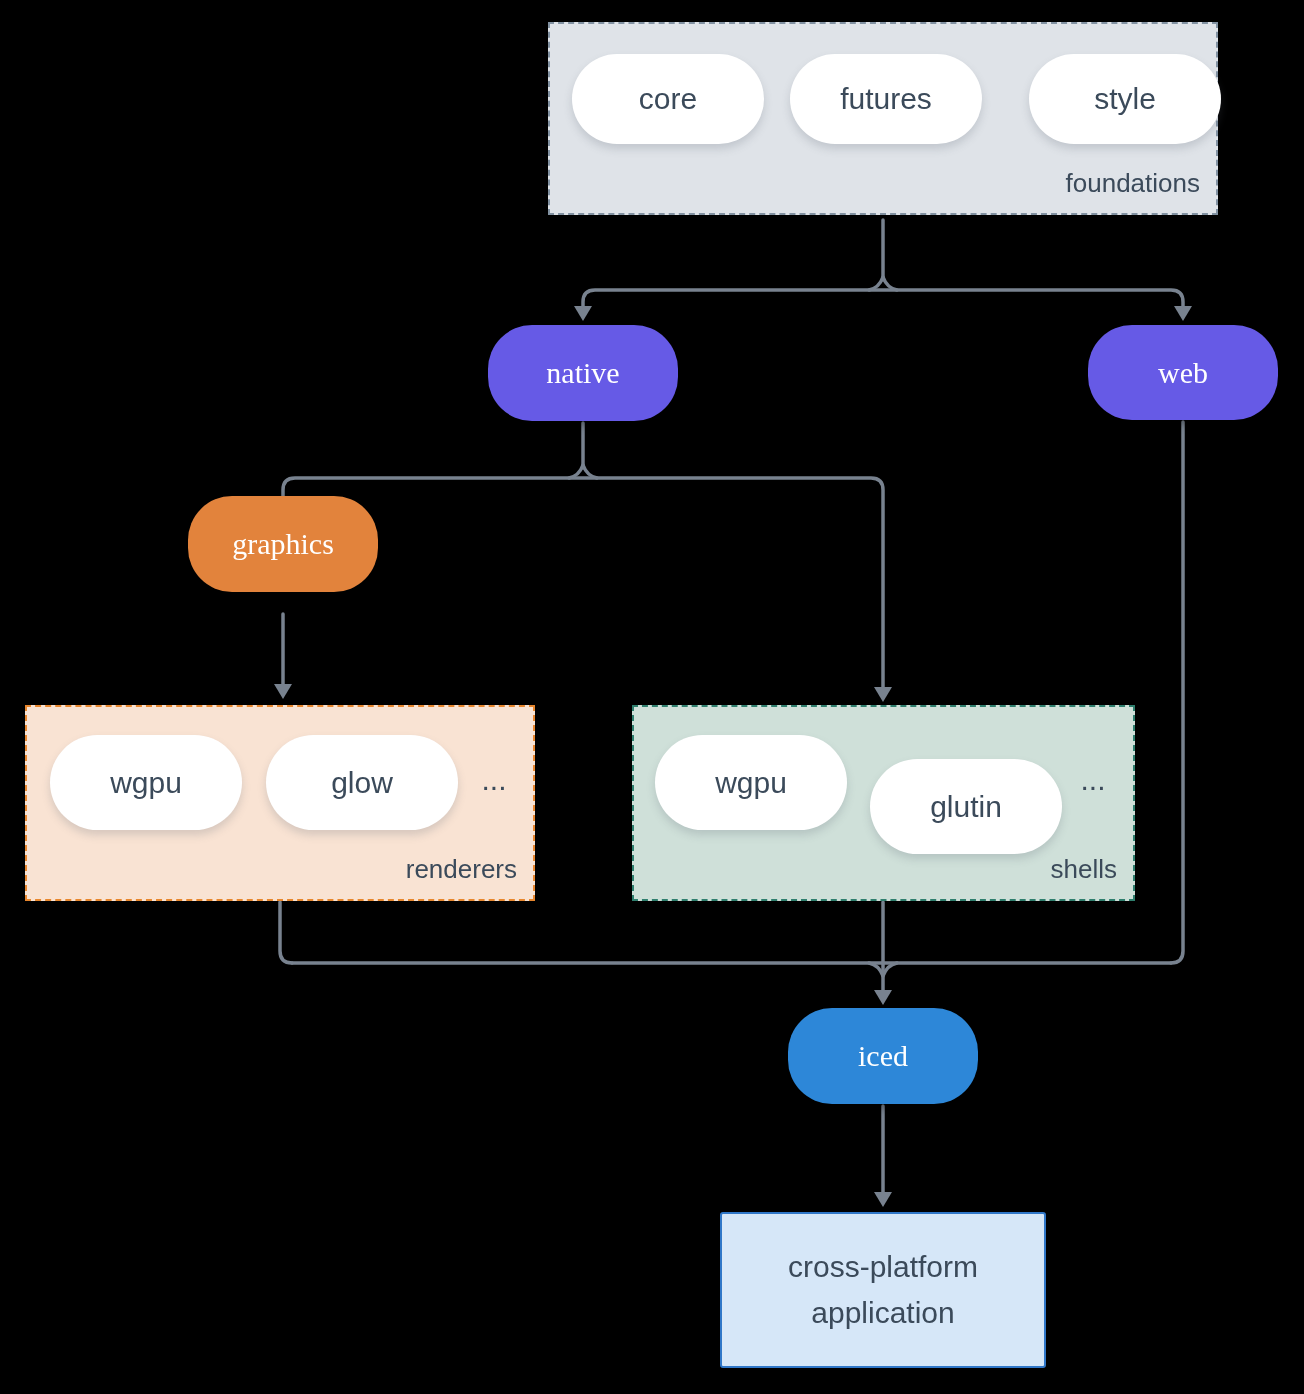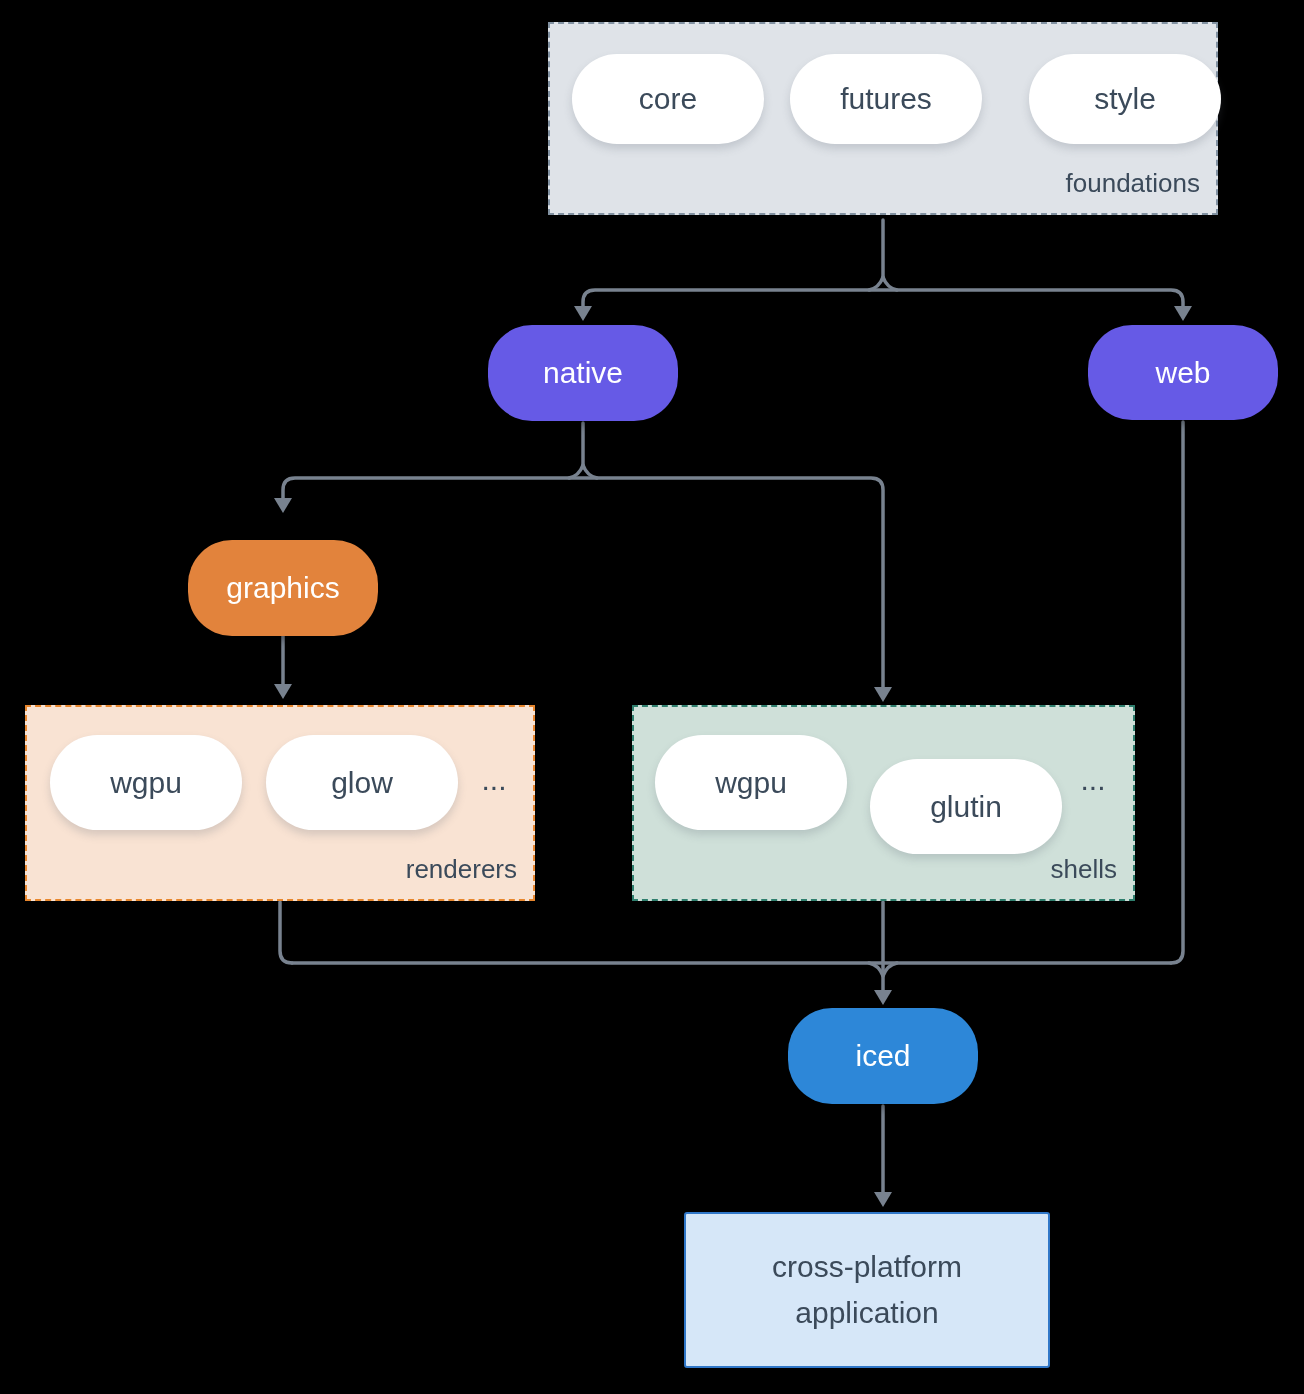--- a/index.html
+++ b/index.html
@@ -42,28 +42,29 @@
   .group-shells .dots{left:428px;}
   .group-label{
     position:absolute;right:16px;bottom:14px;font-size:26px;
     color:var(--node-text-dark,#3b4a5a);
   }
 
   .node{
     position:absolute;display:flex;align-items:center;justify-content:center;
     width:190px;height:96px;border-radius:44px;color:var(--node-text-light,#fff);font-size:30px;
     box-shadow:0 4px 8px rgba(0,0,0,0.35);
+    font-family:Liberation Serif, serif;
   }
   .node-native{left:488px;top:325px;background:var(--native-web,#665ae6);}
   .node-web{left:1088px;top:325px;height:95px;background:var(--native-web,#665ae6);}
-  .node-graphics{left:188px;top:540px;background:var(--graphics,#e2833c);}
+  .node-graphics{left:188px;top:496px;background:var(--graphics,#e2833c);}
   .node-iced{left:788px;top:1008px;background:var(--iced,#2d87d8);}
 
   .appbox{
-    position:absolute;left:684px;top:1212px;width:366px;height:156px;box-sizing:border-box;
+    position:absolute;left:720px;top:1212px;width:326px;height:156px;box-sizing:border-box;
     background:var(--app-bg,#d6e7f8);border:2px solid var(--app-border,#3077c8);border-radius:3px;
     display:flex;align-items:center;justify-content:center;text-align:center;
     color:var(--node-text-dark,#3b4a5a);font-size:30px;line-height:1.55;
   }
   .appbox .applabel{width:250px;}
 </style>
 </head>
 <body>
 
 <div class="canvas">

